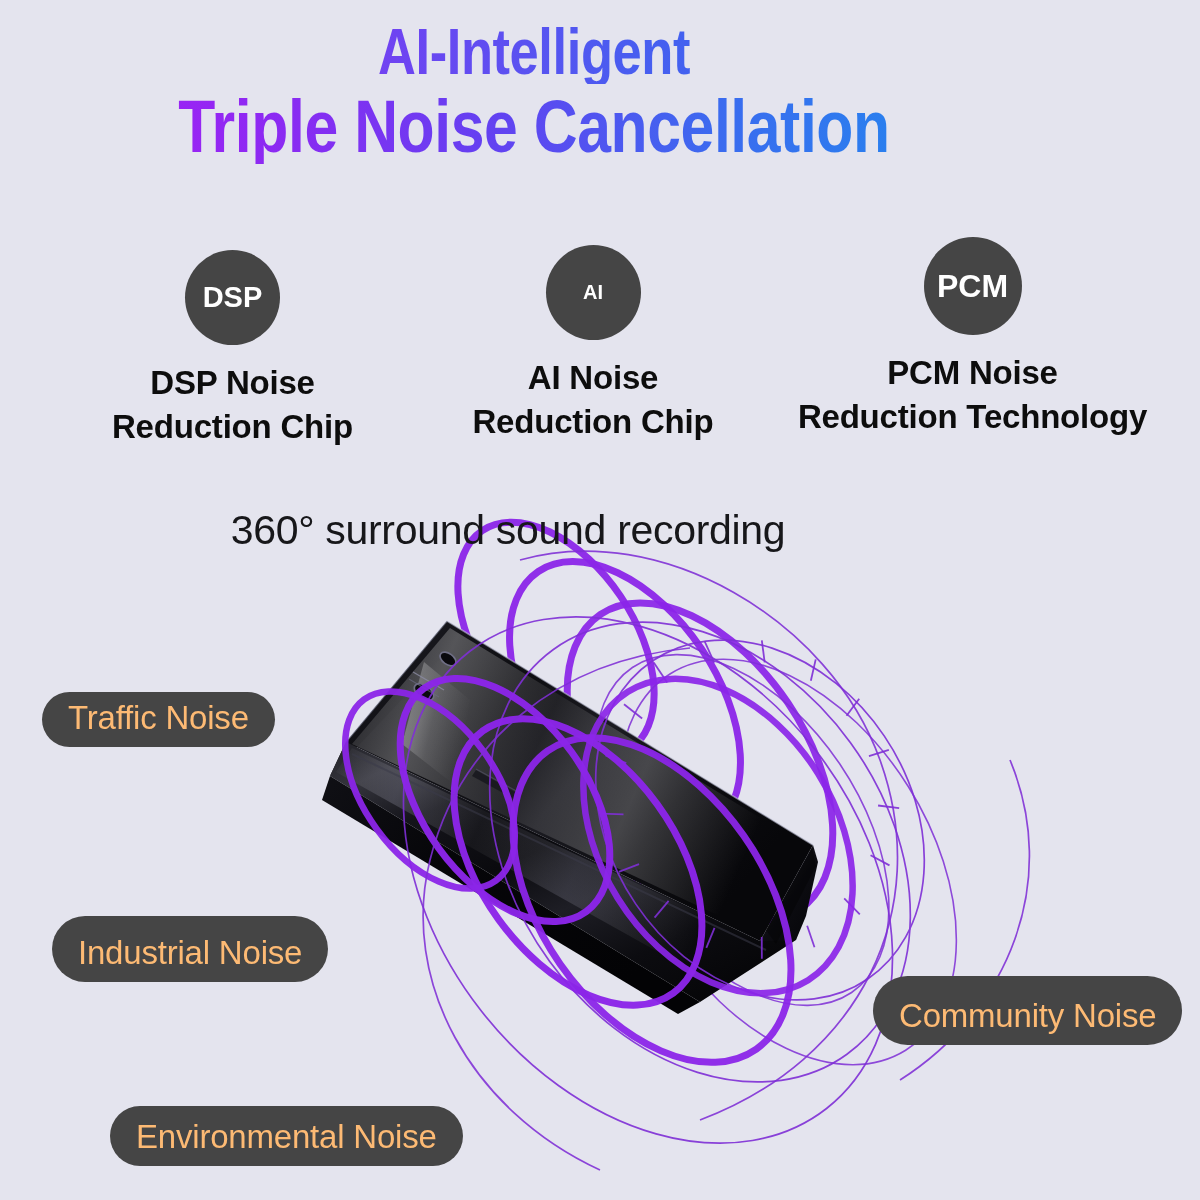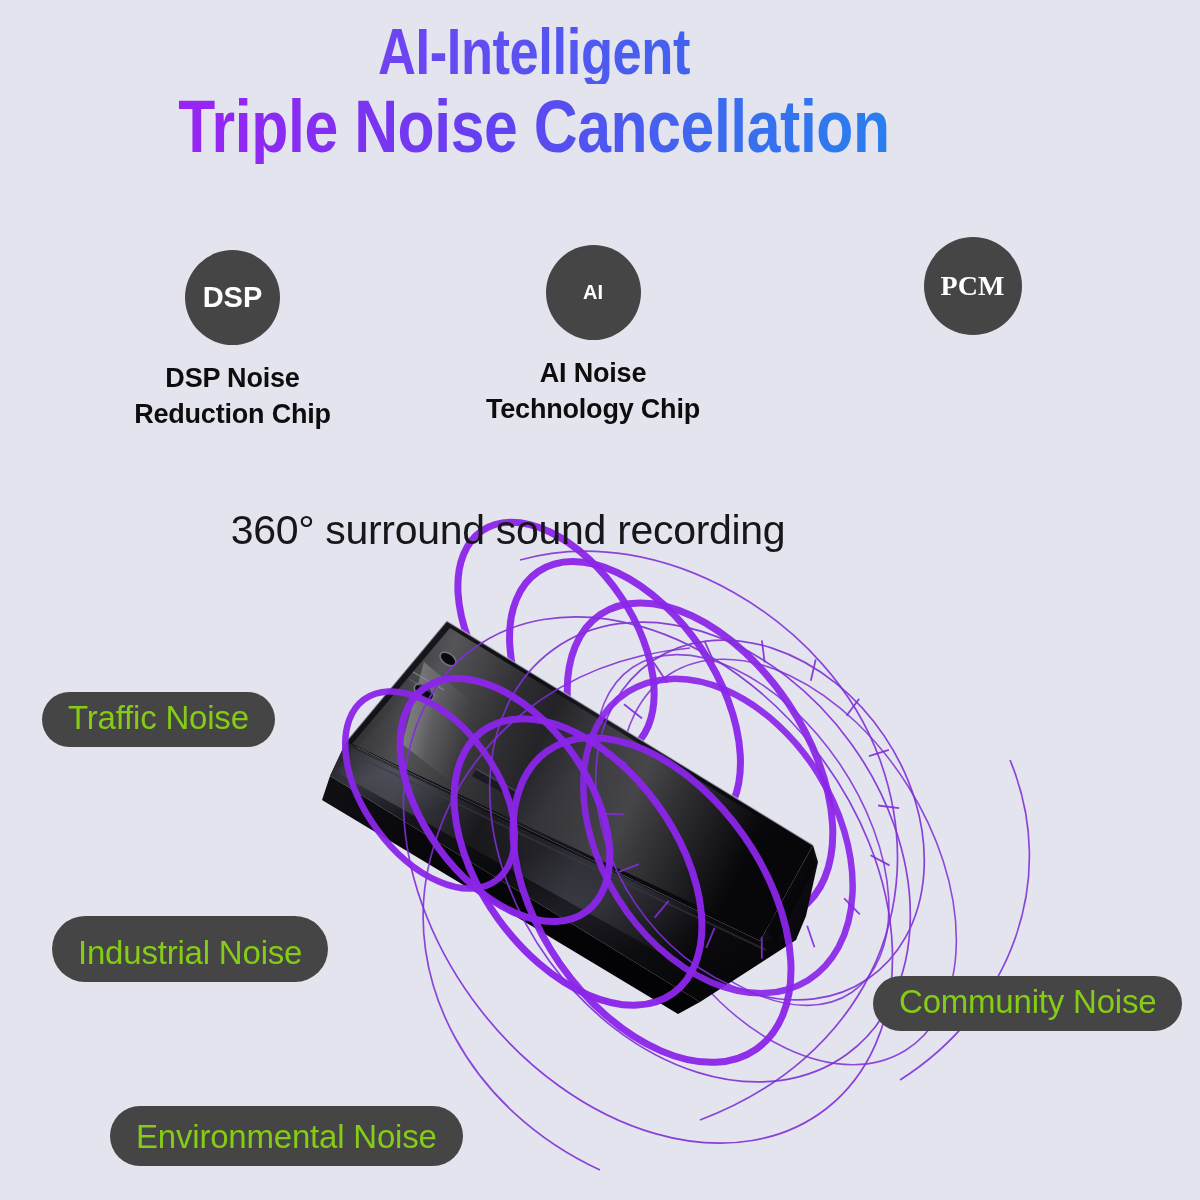--- a/index.html
+++ b/index.html
@@ -46,34 +46,34 @@
   .chip-circle {
     border-radius:50%;
     background:#454545;
     display:flex; align-items:center; justify-content:center;
     color:#ffffff;
     font-weight:700;
     margin:0 auto;
   }
   .chip-label {
     margin-top:16px;
-    font-size:27px;
+    font-size:33px;
     font-weight:700;
     color:#0d0d0d;
     line-height:1.32;
     white-space:pre-line;
     letter-spacing:-0.2px;
   }
 
   .chip-dsp { left:60px; top:14px; width:345px; }
   .chip-dsp .chip-circle { width:95px; height:95px; font-size:29px; }
   .chip-ai  { left:428px; top:9px; width:330px; }
   .chip-ai  .chip-circle { width:95px; height:95px; font-size:20px; }
   .chip-pcm { left:790px; top:1px; width:365px; }
-  .chip-pcm .chip-circle { width:98px; height:98px; font-size:28px;font-family:Liberation Serif, serif; }
+  .chip-pcm .chip-circle { width:98px; height:98px; font-size:32px; }
 
   
   .subtitle {
     position:absolute;
     top:507px; left:0; width:1036px;
     text-align:center;
     padding-right:20px;
     font-size:41px;
     font-weight:400;
     color:#17171a;
@@ -82,33 +82,33 @@
   }
 
   
   .scene { position:absolute; top:0; left:0; width:1200px; height:1200px; z-index:5; }
   .scene svg { display:block; }
 
   
   .pill {
     position:absolute;
     background:#454545;
-    color:#84cc16;
+    color:#fdba74;
     border-radius:999px;
     font-size:33px;
     font-weight:400;
     letter-spacing:-0.2px;
     display:flex; align-items:center; justify-content:center;
     white-space:nowrap;
     z-index:30;
     line-height:1;
   }
   .pill-traffic      { left:42px;  top:692px;  padding:9px 26px 13px; }
   .pill-industrial   { left:52px;  top:916px;  padding:20px 26px 13px; }
-  .pill-community    { left:873px; top:976px;  padding:9px 26px 13px; }
+  .pill-community    { left:873px; top:976px;  padding:23px 26px 13px; }
   .pill-environmental{ left:110px; top:1106px; padding:14px 26px 13px; }
 </style>
 </head>
 <body>
 
 <div class="headline">
   <div class="headline-line headline-line-1">AI-Intelligent</div>
   <div class="headline-line headline-line-2">Triple Noise Cancellation</div>
 </div>
 
@@ -116,25 +116,27 @@
 
   <div class="chip chip-dsp">
     <div class="chip-circle">DSP</div>
     <div class="chip-label">DSP Noise
 Reduction Chip</div>
   </div>
 
   <div class="chip chip-ai">
     <div class="chip-circle">AI</div>
     <div class="chip-label">AI Noise
-Technology Chip</div>
+Reduction Chip</div>
   </div>
 
   <div class="chip chip-pcm">
     <div class="chip-circle">PCM</div>
+    <div class="chip-label">PCM Noise
+Reduction Technology</div>
   </div>
 
 </div>
 
 <div class="subtitle">360° surround sound recording</div>
 
 <div class="scene">
 <svg width="1200" height="1200" viewBox="0 0 1200 1200" xmlns="http://www.w3.org/2000/svg">
   <defs>
     <linearGradient id="topFace" x1="0" y1="0" x2="1" y2="0.55">

